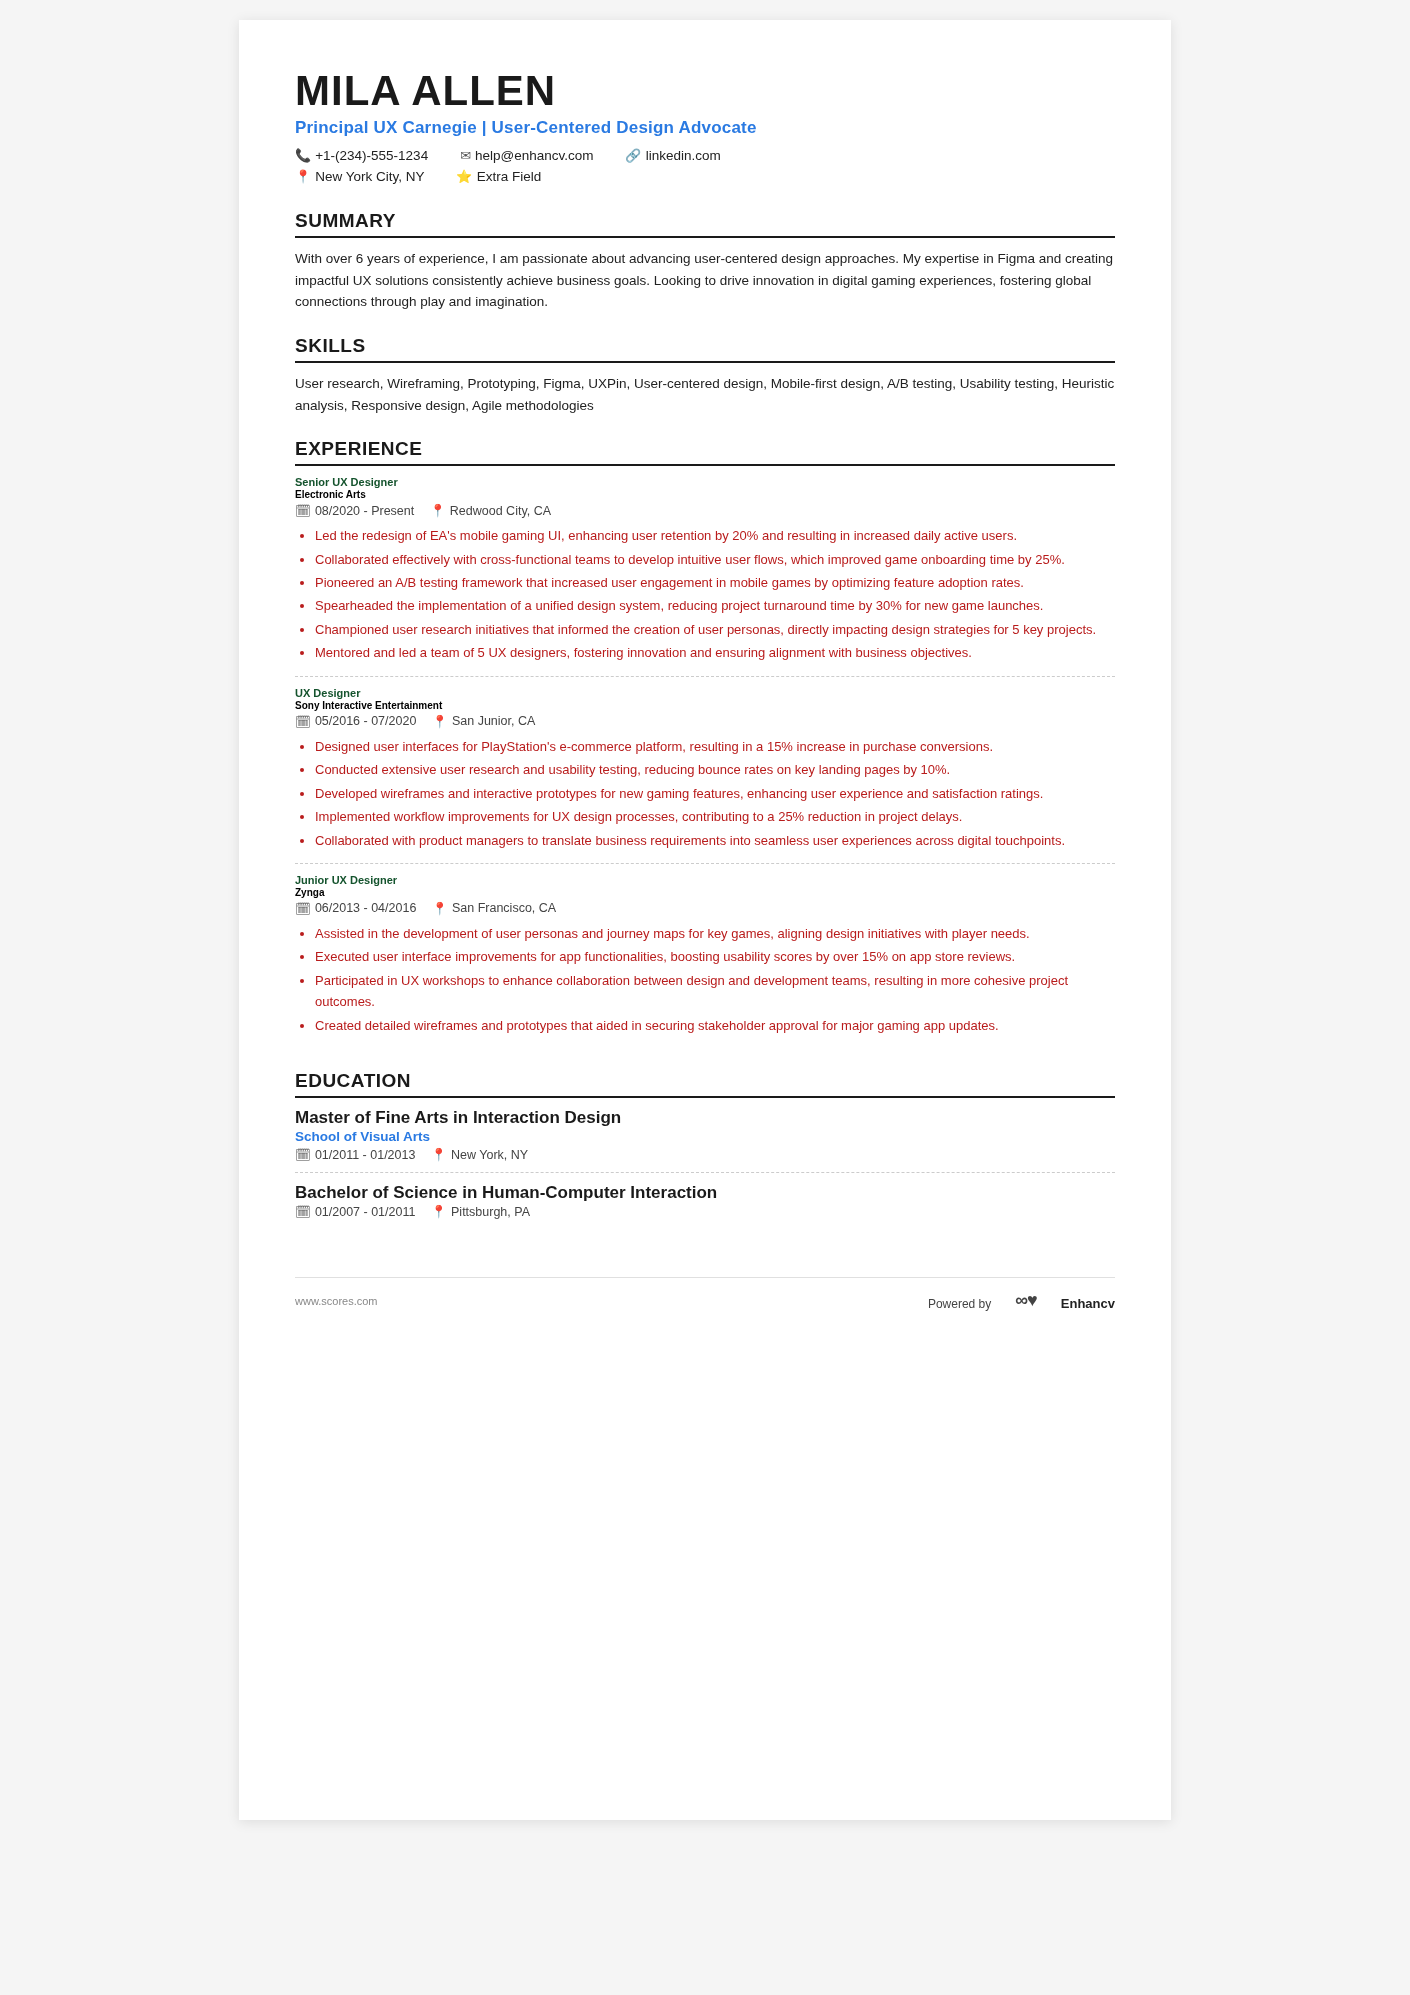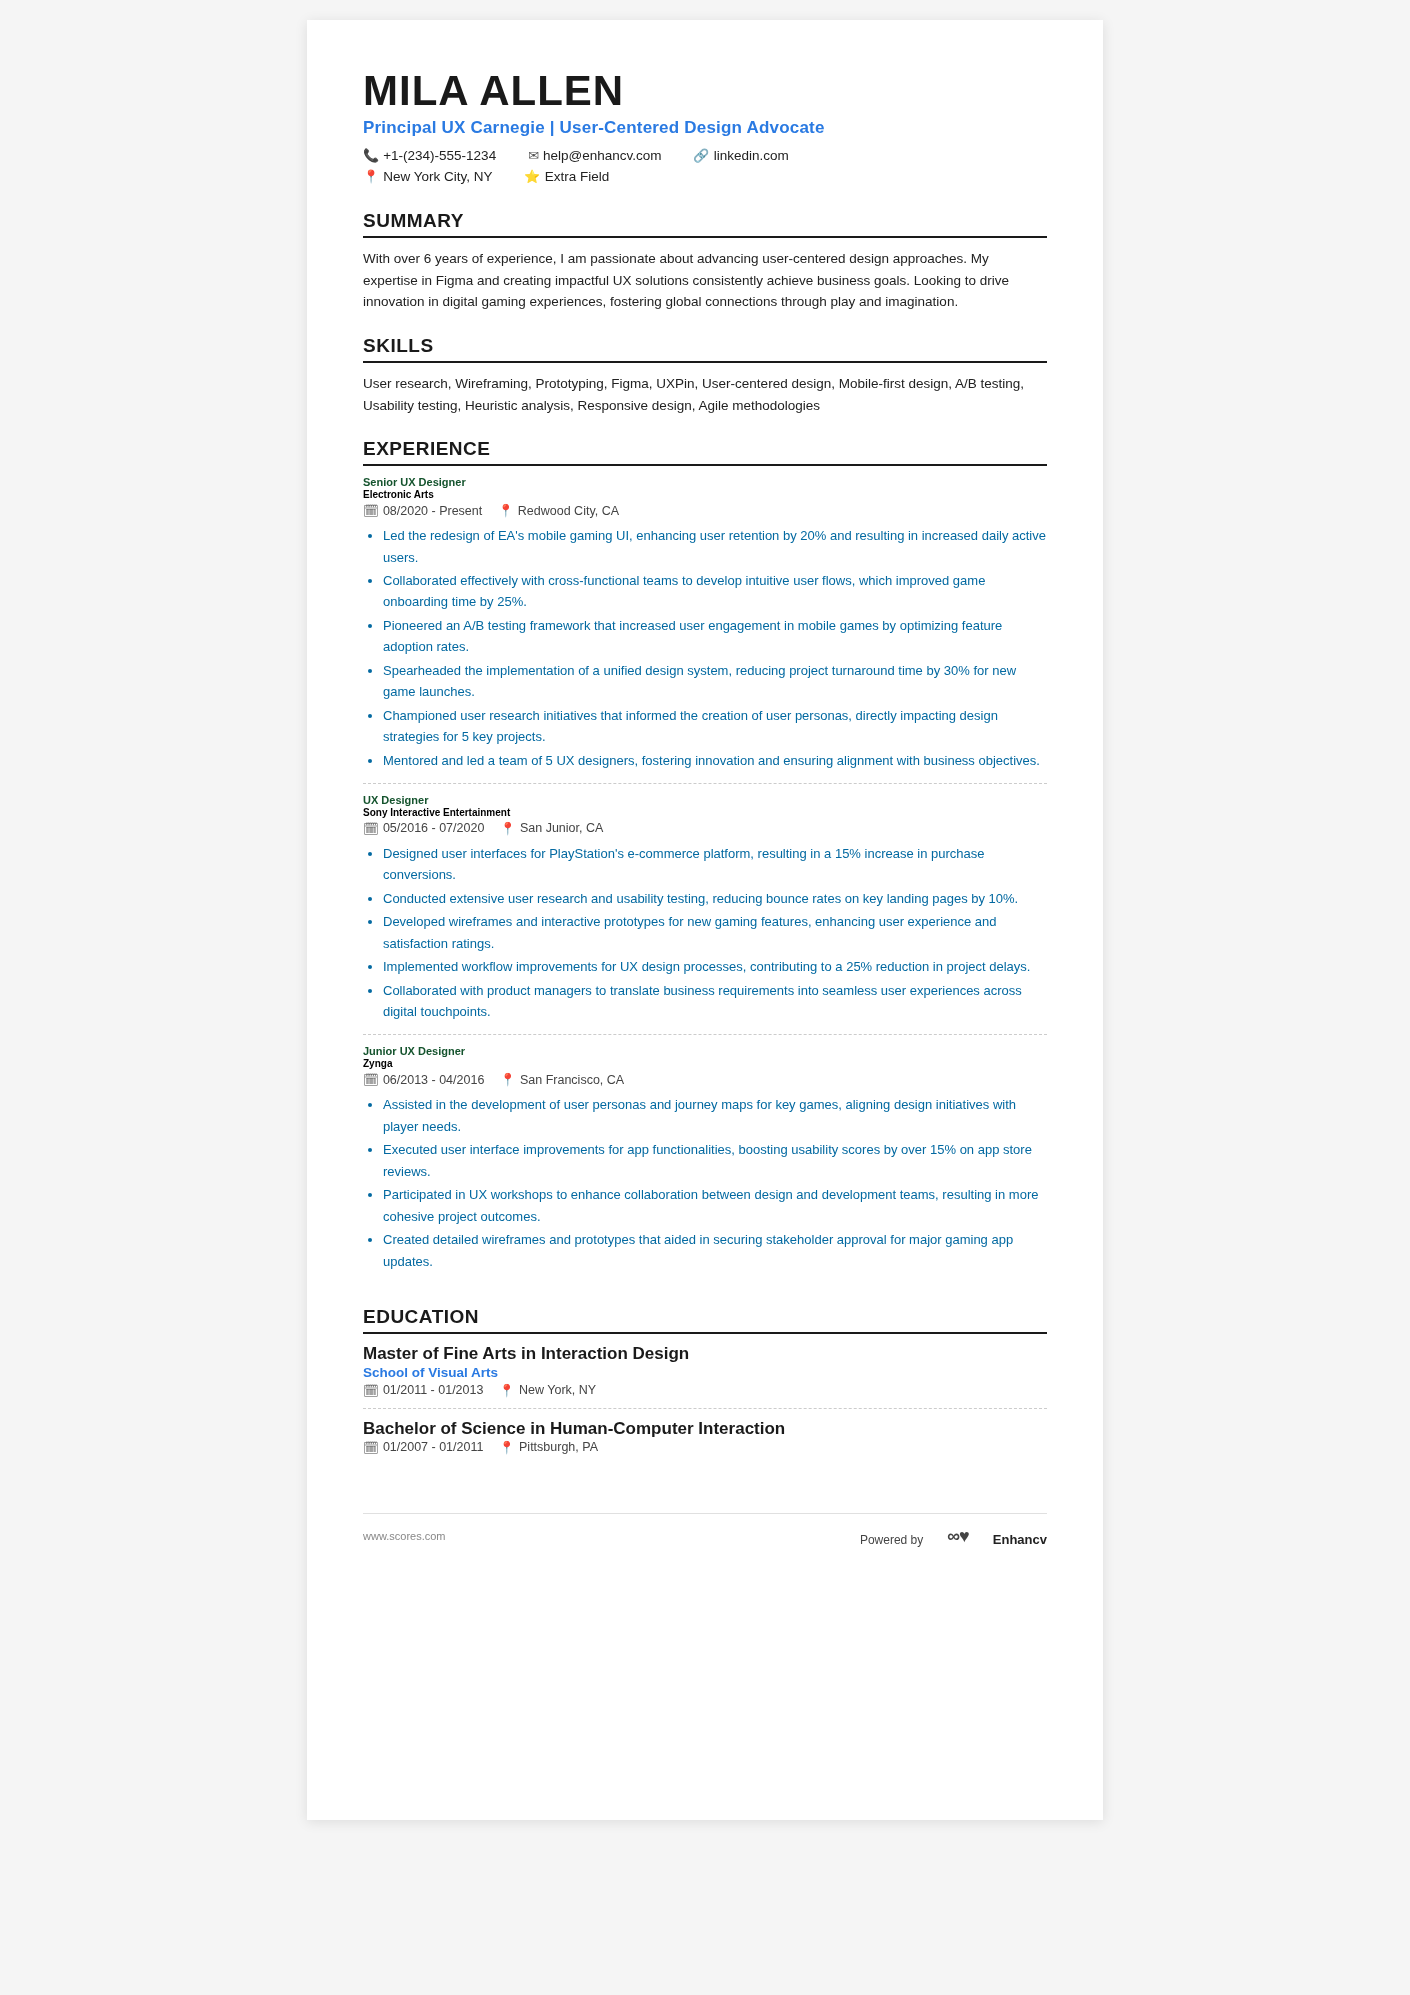--- a/index.html
+++ b/index.html
@@ -5,21 +5,21 @@
     * { margin: 0; padding: 0; box-sizing: border-box; }
     body {
       font-family: 'Arial', sans-serif;
       background: #f5f5f5;
       display: flex;
       justify-content: center;
       padding: 20px;
     }
     .resume-page {
       background: #fff;
-      width: 796px;
+      width: 932px;
       min-height: 1800px;
       padding: 48px 56px 60px 56px;
       box-shadow: 0 2px 12px rgba(0,0,0,0.10);
       position: relative;
     }
     .header-name {
       font-size: 42px;
       font-weight: 900;
       color: #1a1a1a;
       letter-spacing: 1px;
@@ -100,21 +100,21 @@
     }
     .exp-meta-item {
       display: flex;
       align-items: center;
       gap: 4px;
     }
     .exp-bullets {
       list-style: disc;
       padding-left: 20px;
       font-size: 13px;
-      color: #0369a1;
+      color: #b91c1c;
       line-height: 1.65;
     }
     .exp-bullets li {
       margin-bottom: 2px;
     }
     .edu-entry {
       margin-bottom: 10px;
       padding-bottom: 10px;
       border-bottom: 1.5px dashed #ccc;
     }

